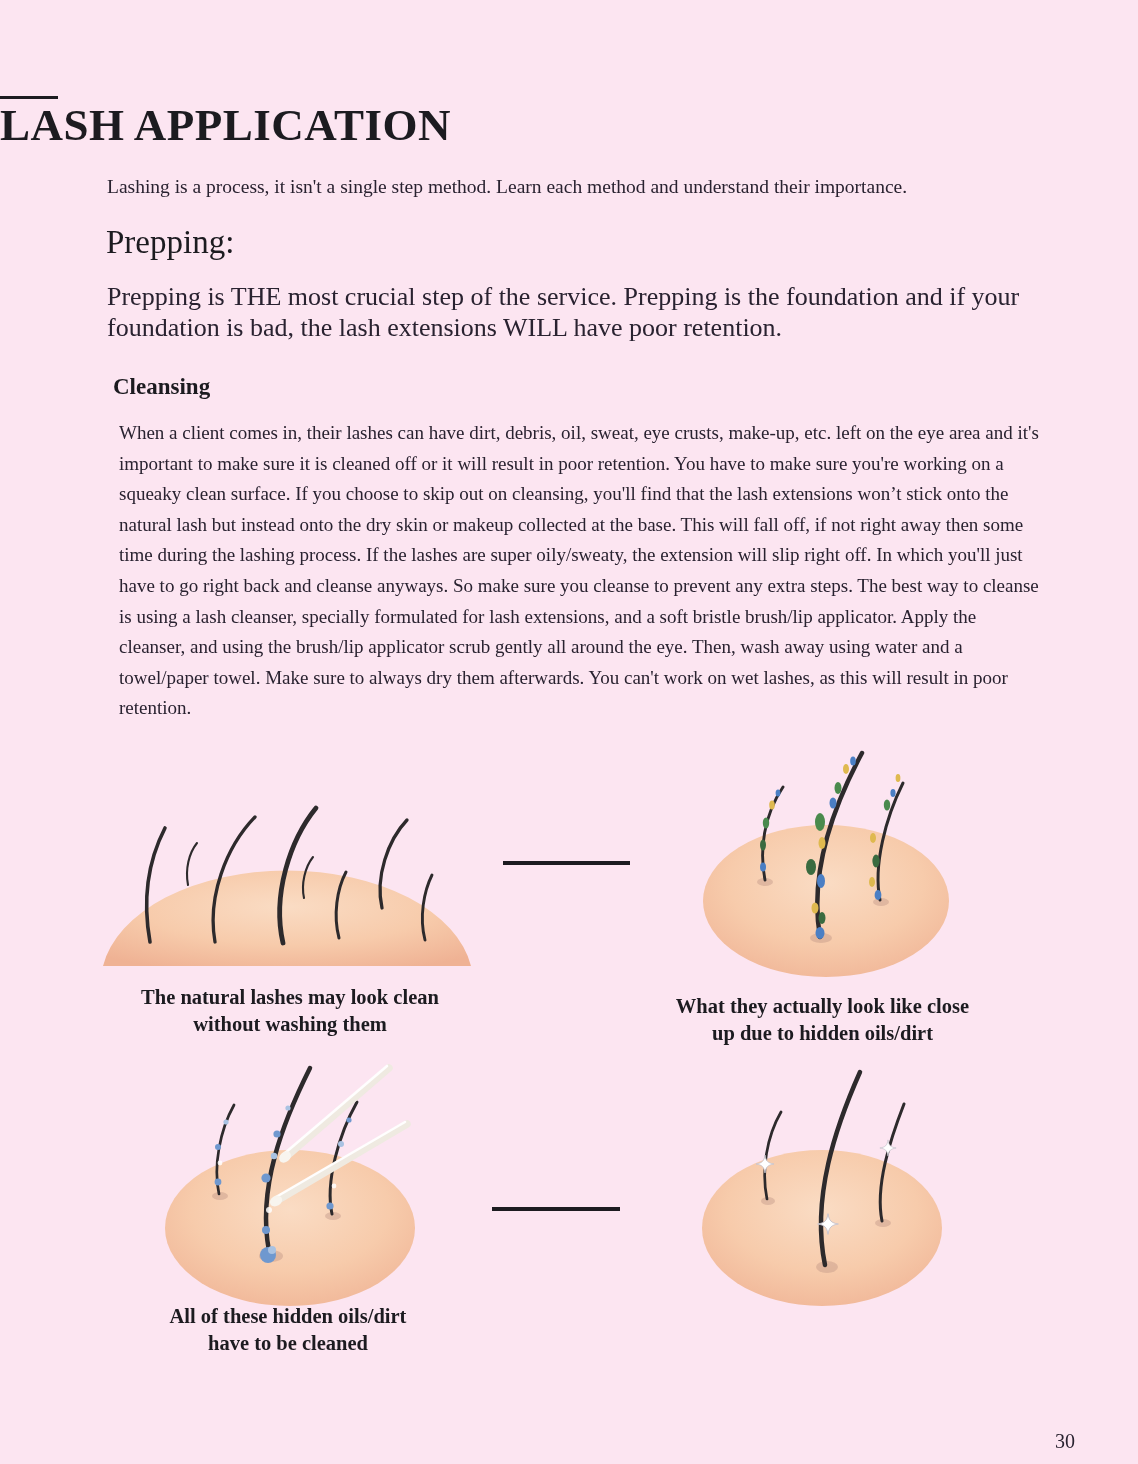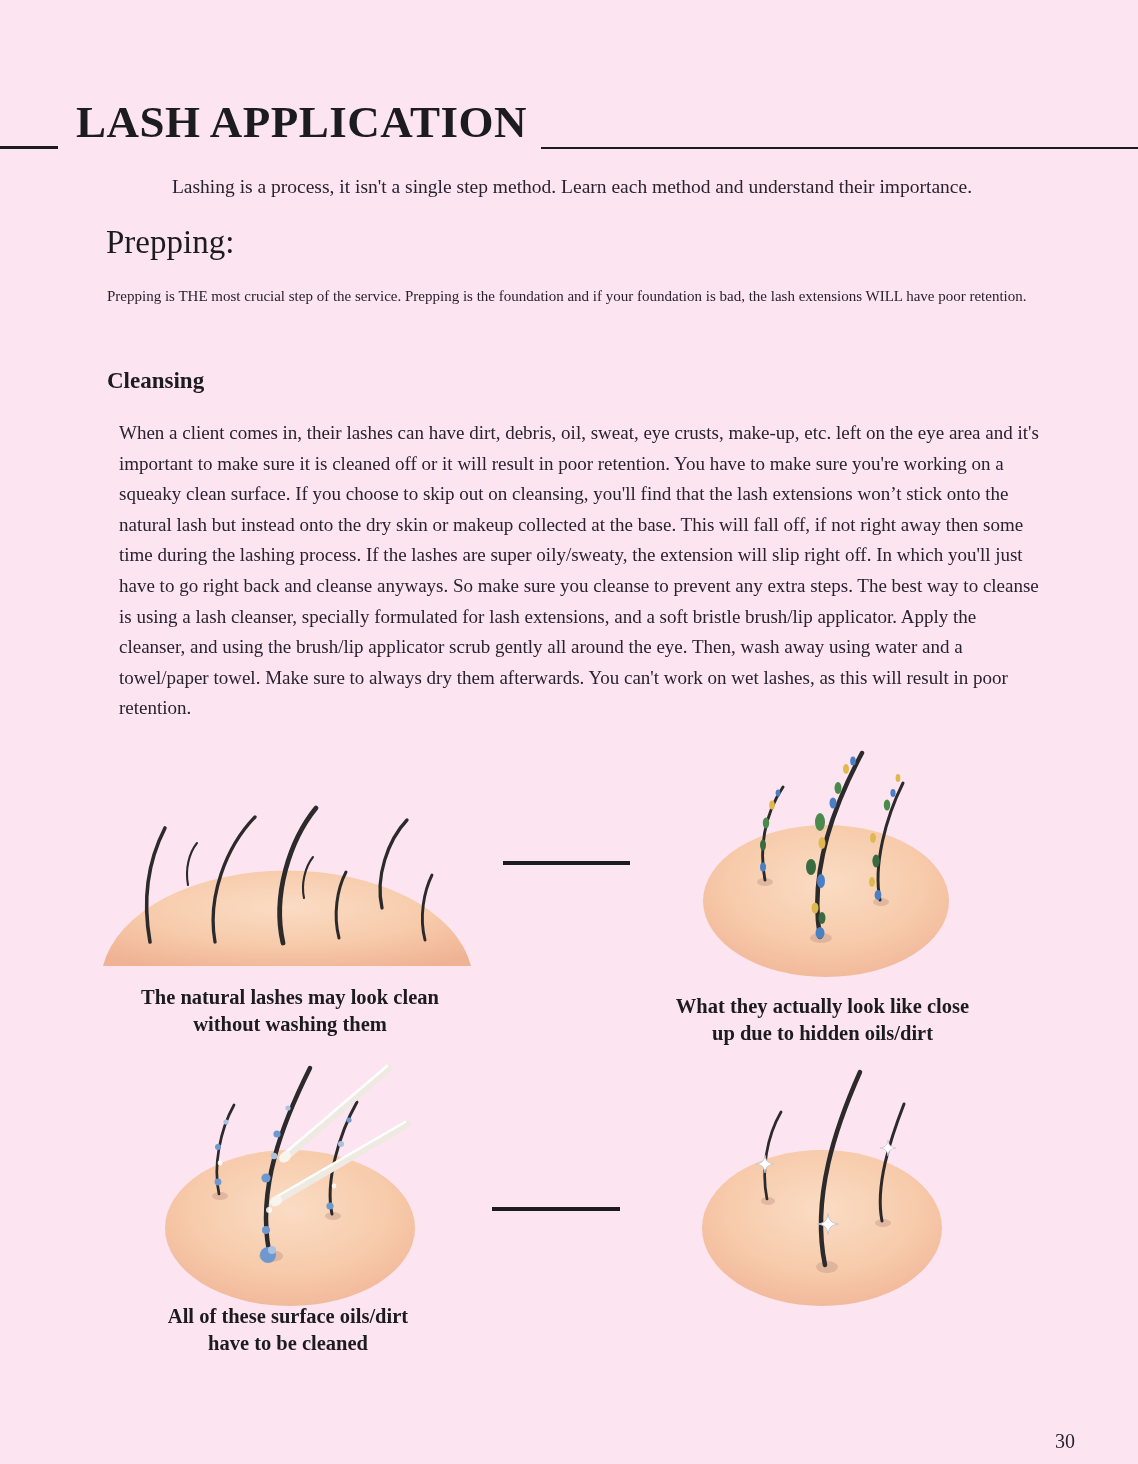--- a/index.html
+++ b/index.html
@@ -11,21 +11,22 @@
     height: 1464px;
     background: var(--page-bg);
     overflow: hidden;
   }
 
   
   .header {
     position: absolute;
     left: 0; right: 0; top: 96px;
     display: flex;
-    align-items: flex-end;
+    align-items: flex-start;
+    flex-direction: column;
   }
   .rule {
     height: 3px;
     background: var(--ink);
   }
   .rule-left  { width: 58px; margin-right: 18px; }
   .rule-right { flex: 1; height: 2.5px; margin-left: 14px; }
   .title {
     margin: 0;
     font-size: 45px;
@@ -37,43 +38,42 @@
   }
 
   
   .intro {
     position: absolute;
     left: 107px; top: 176px;
     width: 930px;
     margin: 0;
     font-size: 19.5px;
     color: var(--body-text);
-    text-align: center;
   }
   .h-prepping {
     position: absolute;
     left: 106px; top: 224px;
     margin: 0;
     font-size: 33px;
     font-weight: 400;
     color: var(--ink);
   }
   .prepping-body {
     position: absolute;
     left: 107px; top: 281px;
     width: 920px;
     margin: 0;
-    font-size: 15px;
+    font-size: 26px;
     line-height: 31px;
     color: var(--body-text);
   }
   .h-cleansing {
     position: absolute;
     left: 107px; top: 368px;
-    margin: 0;
+    margin: 6px;
     font-size: 23px;
     font-weight: 700;
     color: var(--ink);
   }
   .cleansing-body {
     position: absolute;
     left: 107px; top: 406px;
     width: 922px;
     margin: 12px;
     font-size: 19px;
@@ -295,19 +295,19 @@
 
   <p class="caption" style="left:100px; top:984px; width:380px">
     <span>The natural lashes may look clean</span><br>
     <span>without washing them</span>
   </p>
   <p class="caption" style="left:650px; top:993px; width:345px">
     <span>What they actually look like close</span><br>
     <span>up due to hidden oils/dirt</span>
   </p>
   <p class="caption" style="left:108px; top:1303px; width:360px">
-    <span>All of these surface oils/dirt</span><br>
+    <span>All of these hidden oils/dirt</span><br>
     <span>have to be cleaned</span>
   </p>
 
   <div class="page-number">30</div>
 
 </div>
 
 </body></html>

